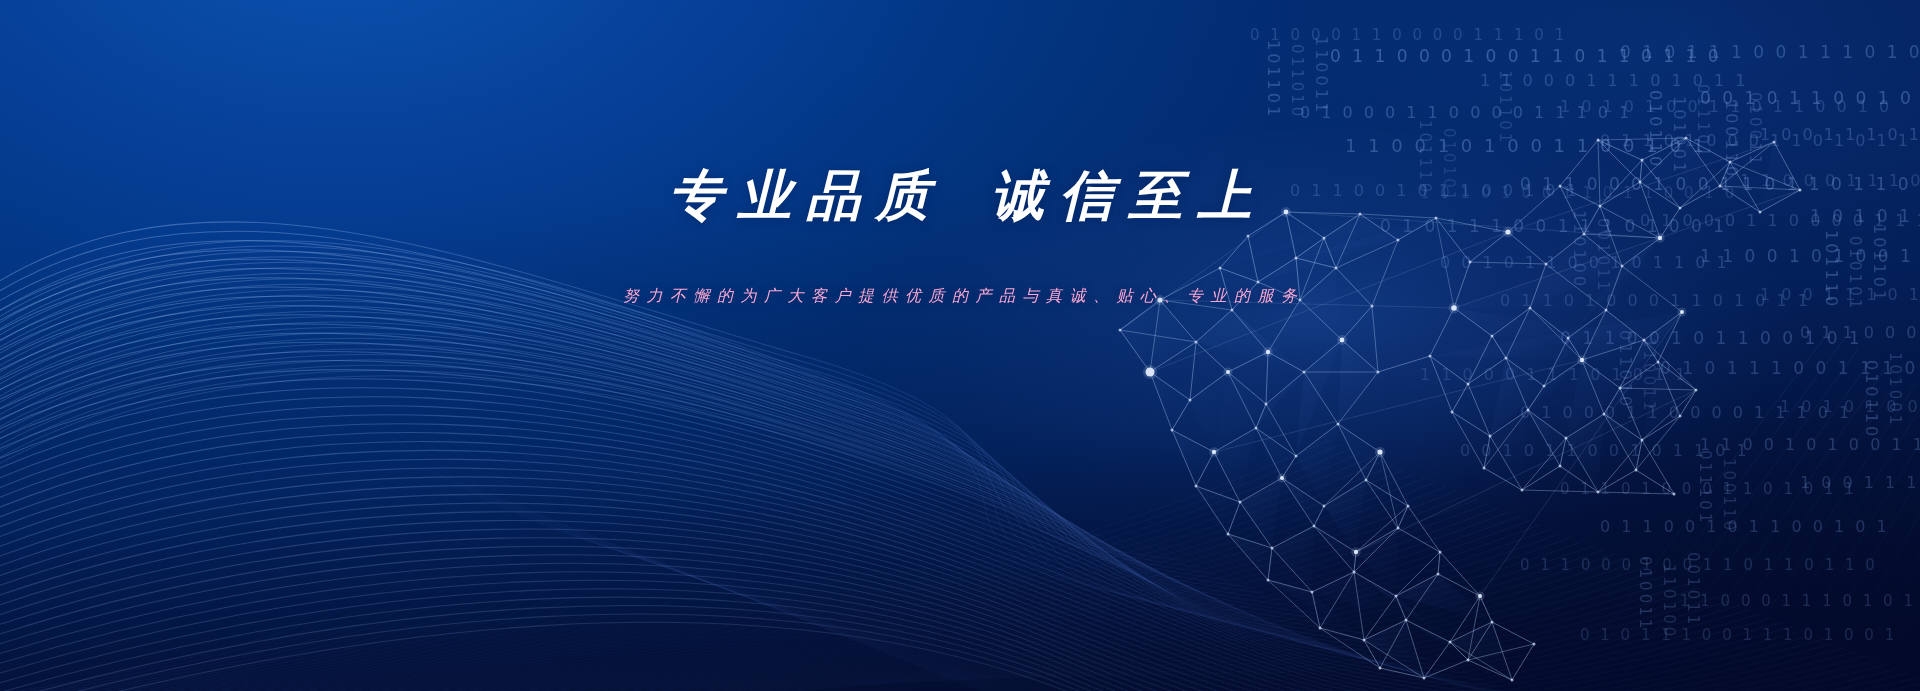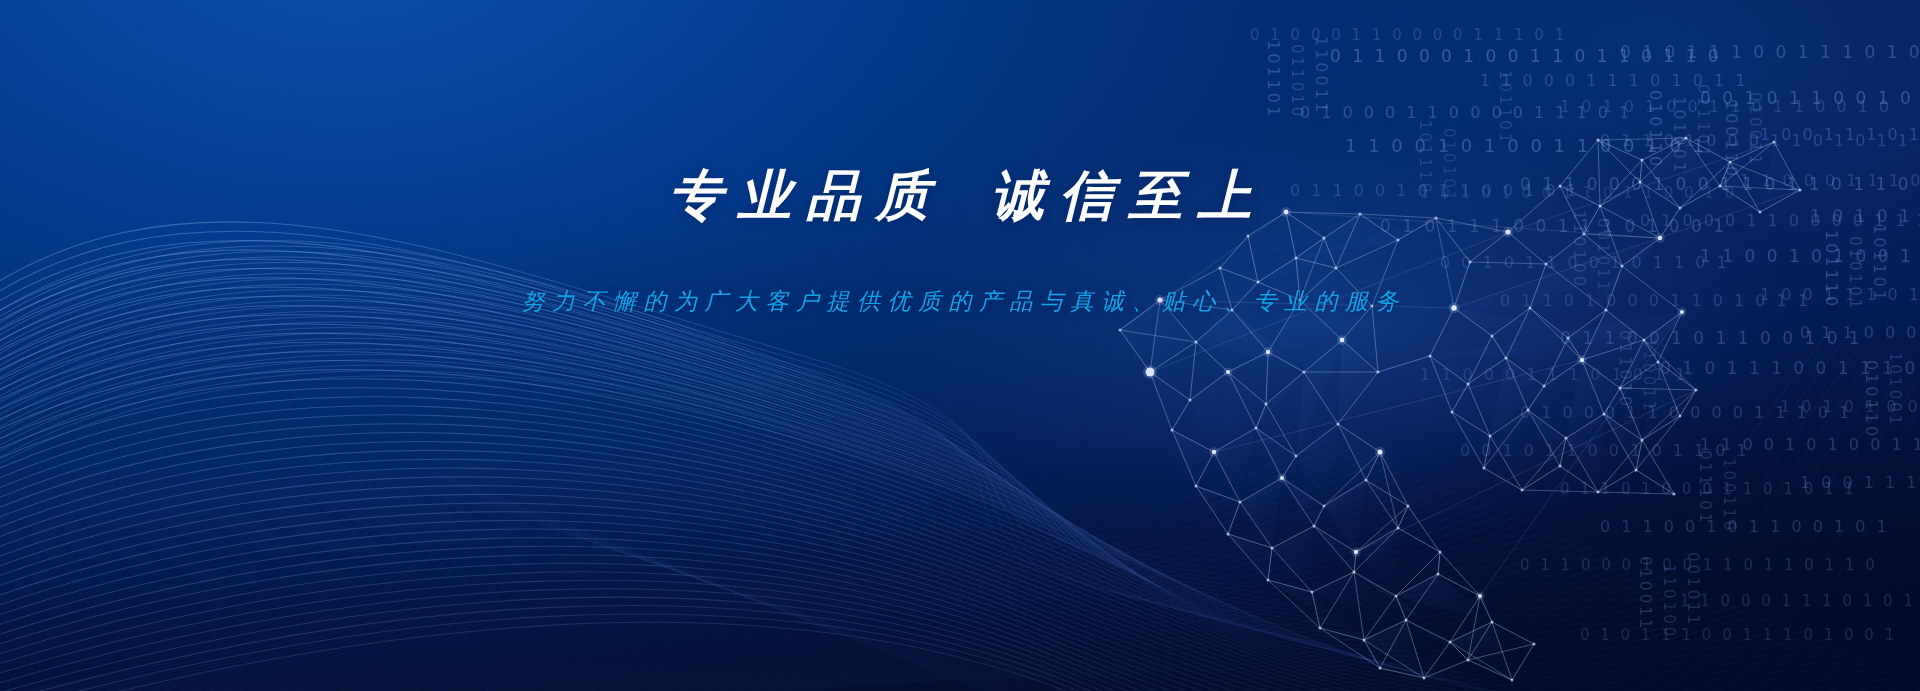--- a/index.html
+++ b/index.html
@@ -83,22 +83,22 @@
   .headline .gap {
     display: inline-block;
     width: 46px;
   }
   .subline {
     position: absolute;
     top: 286px;
     left: 0;
     width: 1920px;
     text-align: center;
-    color: #0ea5e9;
-    font-size: 23px;
+    color: #f9a8d4;
+    font-size: 16px;
     font-weight: 500;
     letter-spacing: 7.5px;
     text-indent: 7.5px;
     font-family: "DejaVu Serif", "Liberation Serif", serif;
     font-style: italic;
     text-shadow: 0 1px 7px rgba(0,25,80,0.6);
     white-space: nowrap;
   }
 </style>
 </head>

